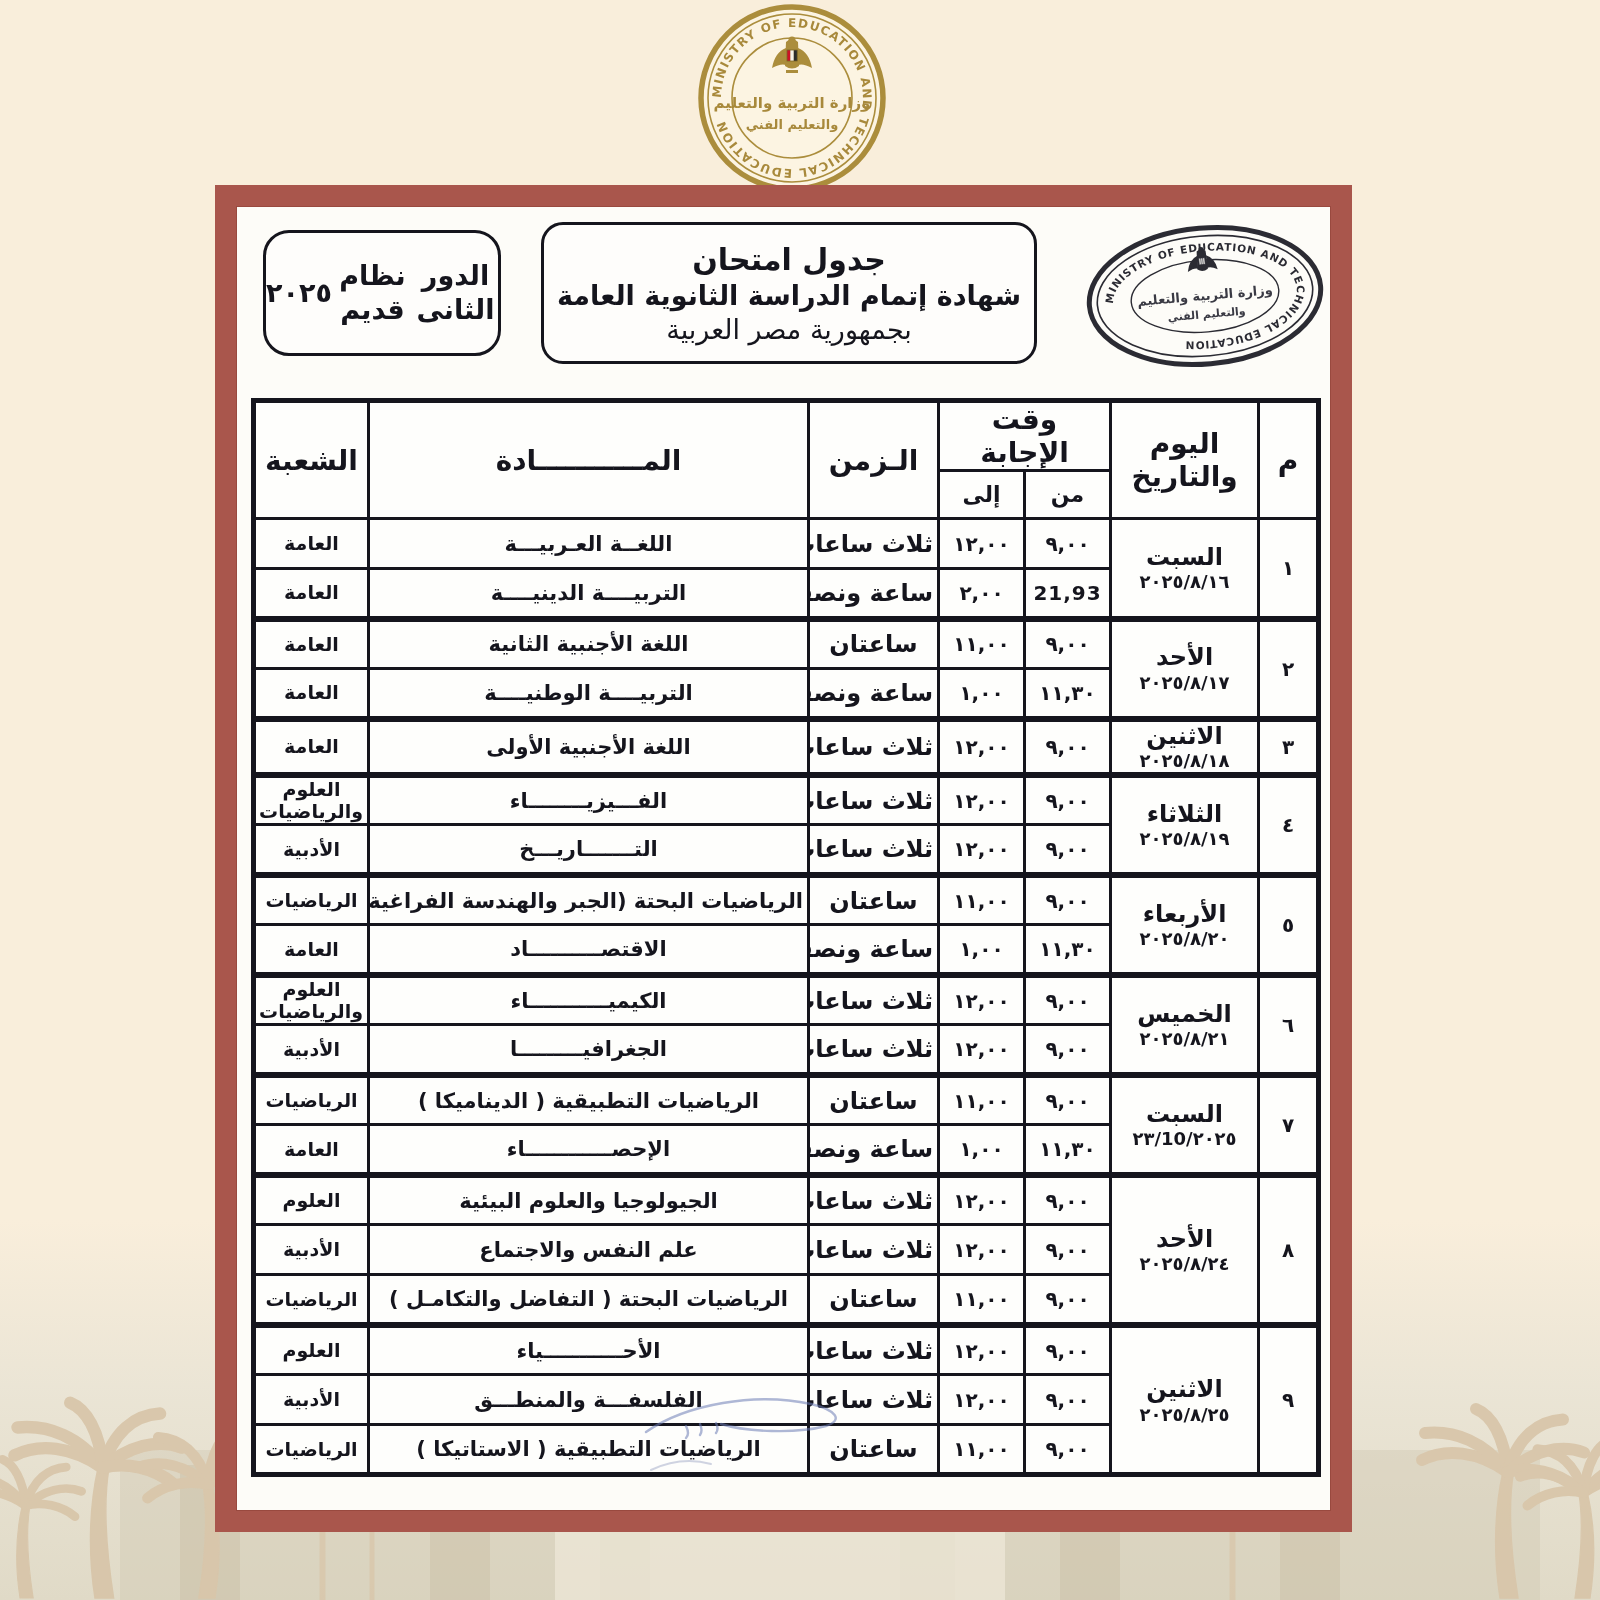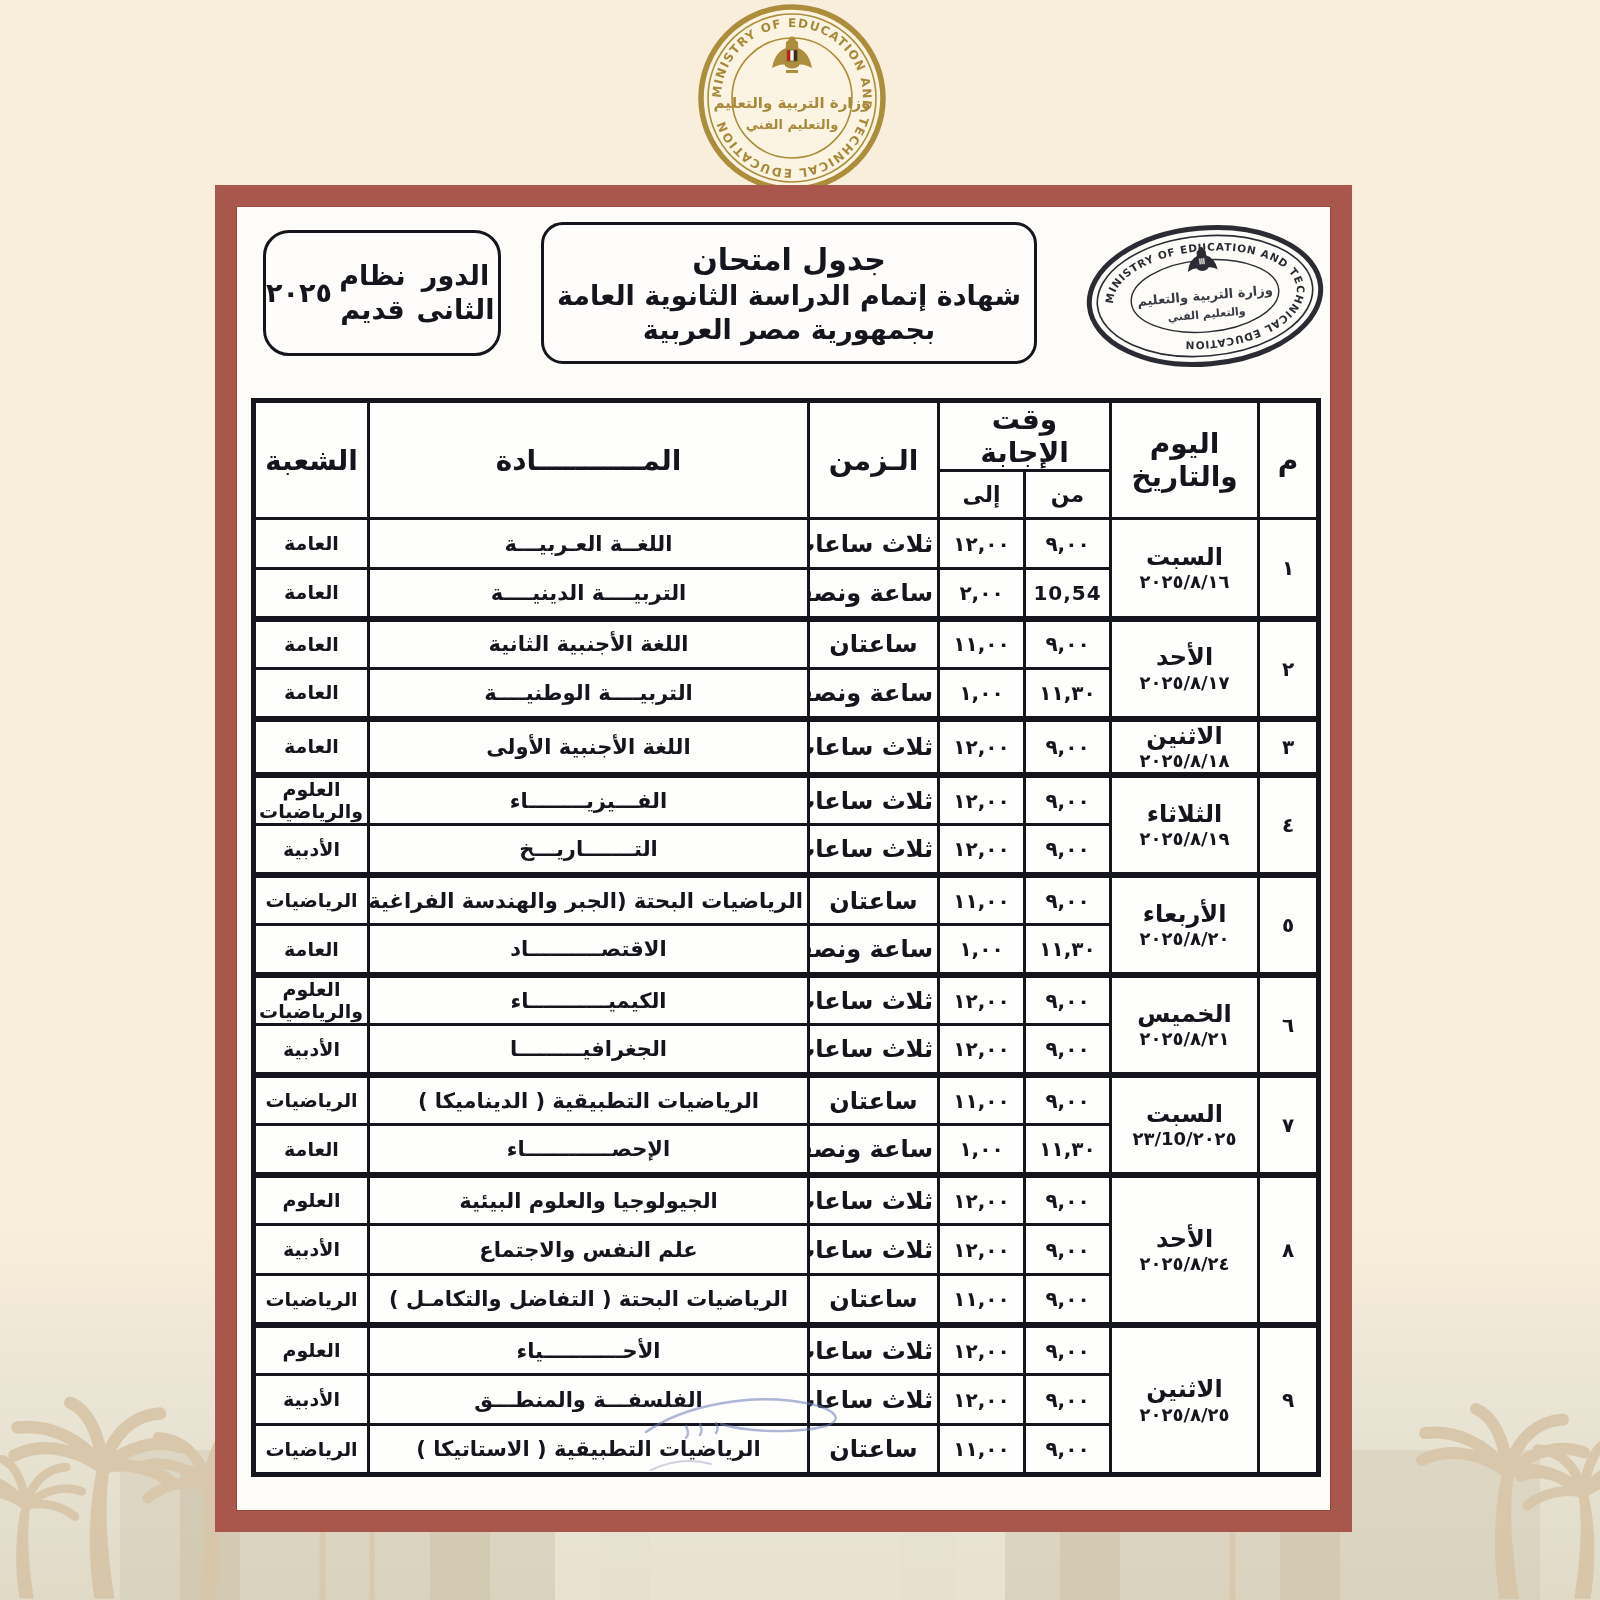--- a/index.html
+++ b/index.html
@@ -27,21 +27,21 @@
     border:3.5px solid #15151d; border-radius:26px; background:#fefdfb;
     display:flex; align-items:center; justify-content:center; gap:2px;
     direction:rtl; text-align:center; }
   .round-box .l{ font-weight:bold; font-size:27px; color:#15151d; line-height:1.25; }
   .title-box{ position:absolute; left:290px; top:2px; width:496px; height:142px;
     border:3.5px solid #15151d; border-radius:22px; background:#fefdfb;
     display:flex; flex-direction:column; align-items:center; justify-content:center;
     direction:rtl; text-align:right; }
   .title-box .t1{ font-weight:bold; font-size:30px; color:#15151d; }
   .title-box .t2{ font-weight:bold; font-size:27px; color:#15151d; margin-top:3px; }
-  .title-box .t3{ font-weight:bold; font-size:27px; color:#15151d; margin-top:3px; }
+  .title-box .t3{ font-weight:normal; font-size:27px; color:#15151d; margin-top:3px; }
   .doc-seal{ position:absolute; left:828px; top:0px; }
 
   
   table.schedule{ direction:rtl; border-collapse:collapse; table-layout:fixed;
     width:1065px; margin:20px auto 0 auto; border:5px solid #15151d; background:#fefefc; }
   .schedule th, .schedule td{ border:3px solid #15151d; text-align:center; vertical-align:middle;
     font-weight:bold; color:#15151d; padding:0 4px; overflow:hidden; }
   .schedule thead th{ font-size:28px; }
   .schedule tr.h1 th{ height:60px; }
   .schedule tr.h2 th{ height:48px; font-size:22px; }
@@ -194,21 +194,21 @@
                 <div class="day">السبت</div>
                 <div class="date">٢٠٢٥/٨/١٦</div>
               </td>
               <td class="from-cell">٩,٠٠</td>
               <td class="to-cell">١٢,٠٠</td>
               <td class="dur-cell">ثلاث ساعات</td>
               <td class="subject-cell">اللغــة العـربيـــة</td>
               <td class="branch-cell">العامة</td>
             </tr>
             <tr>
-              <td class="from-cell">10,54</td>
+              <td class="from-cell">21,93</td>
               <td class="to-cell">٢,٠٠</td>
               <td class="dur-cell">ساعة ونصف</td>
               <td class="subject-cell">التربيــــة الدينيــــة</td>
               <td class="branch-cell">العامة</td>
             </tr>
             <tr class="group-start">
               <td class="num-cell" rowspan="2">٢</td>
               <td class="day-cell" rowspan="2">
                 <div class="day">الأحد</div>
                 <div class="date">٢٠٢٥/٨/١٧</div>

